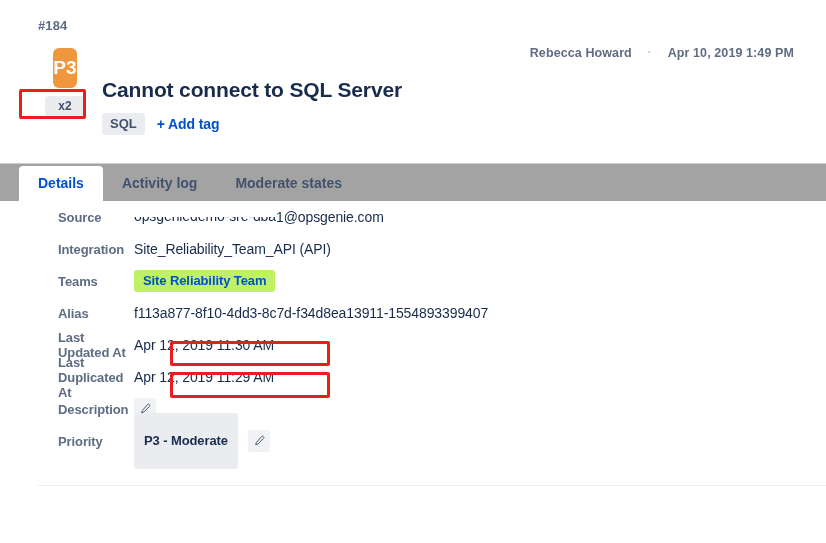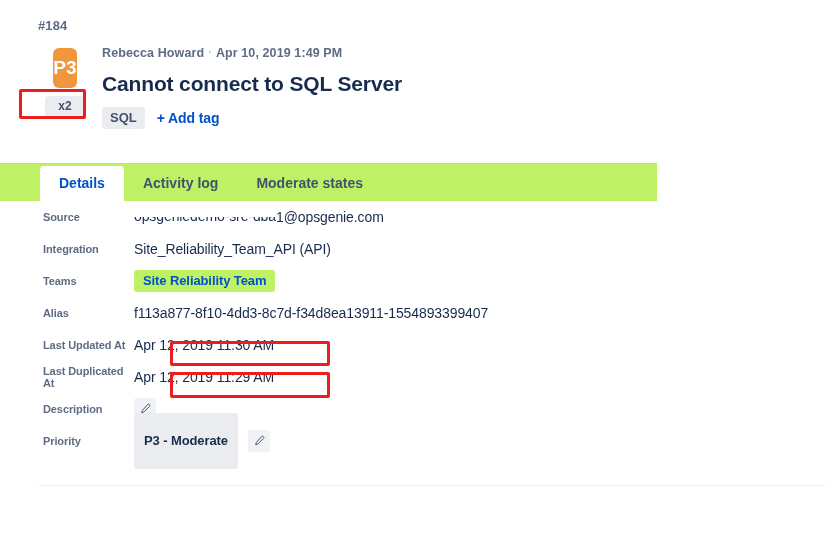--- a/index.html
+++ b/index.html
@@ -81,32 +81,33 @@
     padding-left: 6px;
   }
 
   .meta-line {
     font-size: 12.5px;
     font-weight: 600;
     color: #5E6C84;
     letter-spacing: 0.1px;
     display: flex;
     align-items: center;
-    gap: 4px;
+    gap: 16px;
     height: 18px;
+    justify-content: flex-end;
   }
   .meta-dot {
     color: #B3BAC5;
     font-size: 11px;
     line-height: 1;
     transform: translateY(-1px);
   }
 
   .alert-title {
-    margin-top: 8px;
+    margin-top: 14px;
     font-size: 21px;
     font-weight: 700;
     color: #172B4D;
     letter-spacing: -0.15px;
     line-height: 27px;
   }
 
   .tag-row {
     margin-top: 10px;
     display: flex;
@@ -129,27 +130,27 @@
     font-weight: 700;
     cursor: pointer;
     letter-spacing: -0.1px;
   }
 
   
   .tab-strip {
     position: absolute;
     left: 0;
     top: 163px;
-    width: 657px;
+    width: 826px;
     height: 38px;
-    background: #bef264;
+    background: #a3a3a3;
     border-top: 1px solid #C9CDD8;
     display: flex;
     align-items: flex-end;
-    padding-left: 40px;
+    padding-left: 19px;
   }
   .tab {
     font-size: 14px;
     font-weight: 700;
     color: #42526E;
     padding: 8px 19px 10px 19px;
     line-height: 18px;
     cursor: pointer;
     border-radius: 4px 4px 0 0;
     position: relative;
@@ -168,22 +169,22 @@
     width: 826px;
   }
   .row {
     display: flex;
     align-items: center;
     height: 32px;
     position: relative;
   }
   .row .label {
     width: 134px;
-    padding-left: 43px;
-    font-size: 11px;
+    padding-left: 58px;
+    font-size: 13px;
     font-weight: 600;
     color: #5E6C84;
     flex: 0 0 auto;
     letter-spacing: -0.1px;
   }
   .row .value {
     font-size: 14px;
     color: #172B4D;
     letter-spacing: -0.1px;
     display: flex;

